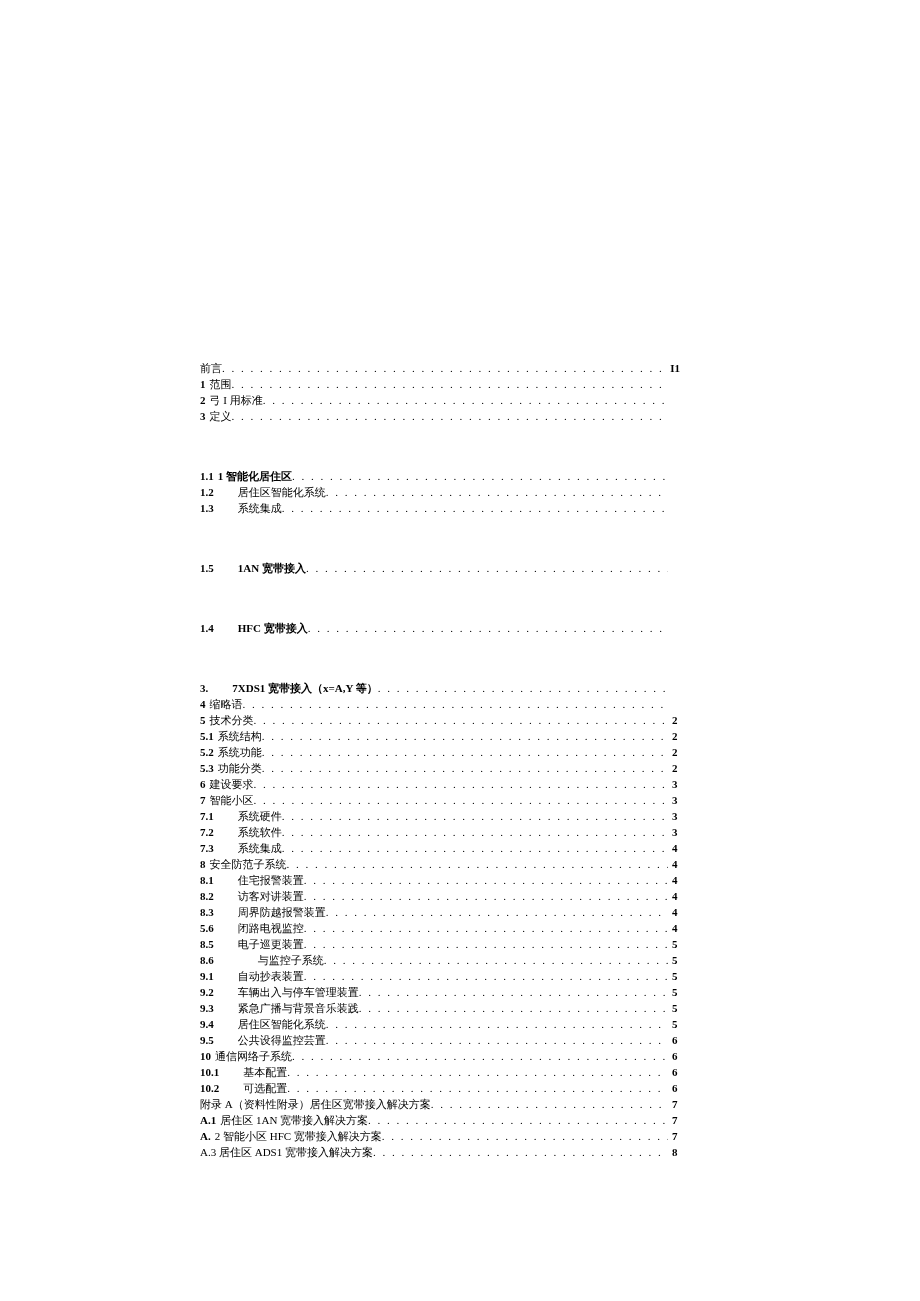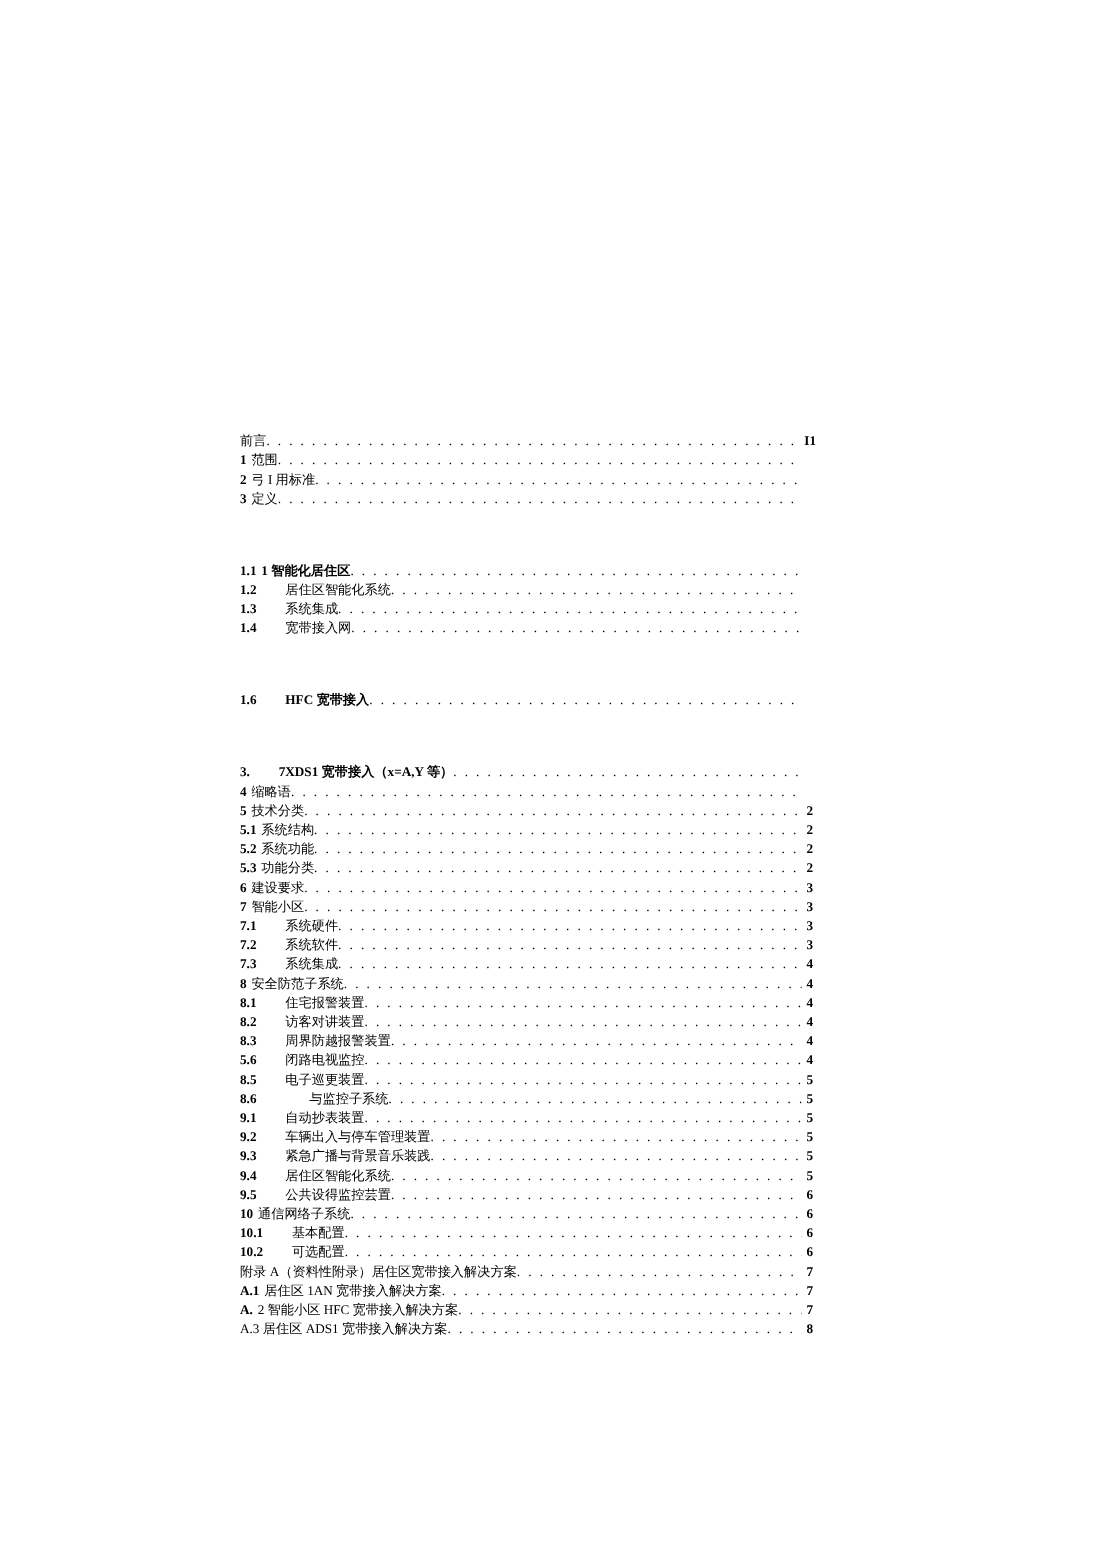--- a/index.html
+++ b/index.html
@@ -93,27 +93,27 @@
         <span class="toc-dots"></span>
         <span class="toc-page"></span>
       </div>
       <div class="toc-line">
         <span class="toc-num">1.3</span>
         <span class="toc-title toc-sub">系统集成</span>
         <span class="toc-dots"></span>
         <span class="toc-page"></span>
       </div>
       <div class="toc-line">
+        <span class="toc-num">1.5</span>
+        <span class="toc-title toc-sub b">1AN 宽带接入</span>
+        <span class="toc-dots"></span>
+        <span class="toc-page"></span>
+      </div>
+      <div class="toc-line">
         <span class="toc-num">1.4</span>
-        <span class="toc-title toc-sub">宽带接入网</span>
-        <span class="toc-dots"></span>
-        <span class="toc-page"></span>
-      </div>
-      <div class="toc-line">
-        <span class="toc-num">1.6</span>
         <span class="toc-title toc-sub b">HFC 宽带接入</span>
         <span class="toc-dots"></span>
         <span class="toc-page"></span>
       </div>
       <div class="toc-line">
         <span class="toc-num">3.</span>
         <span class="toc-title toc-sub b">7XDS1 宽带接入（x=A,Y 等）</span>
         <span class="toc-dots"></span>
         <span class="toc-page"></span>
       </div>

